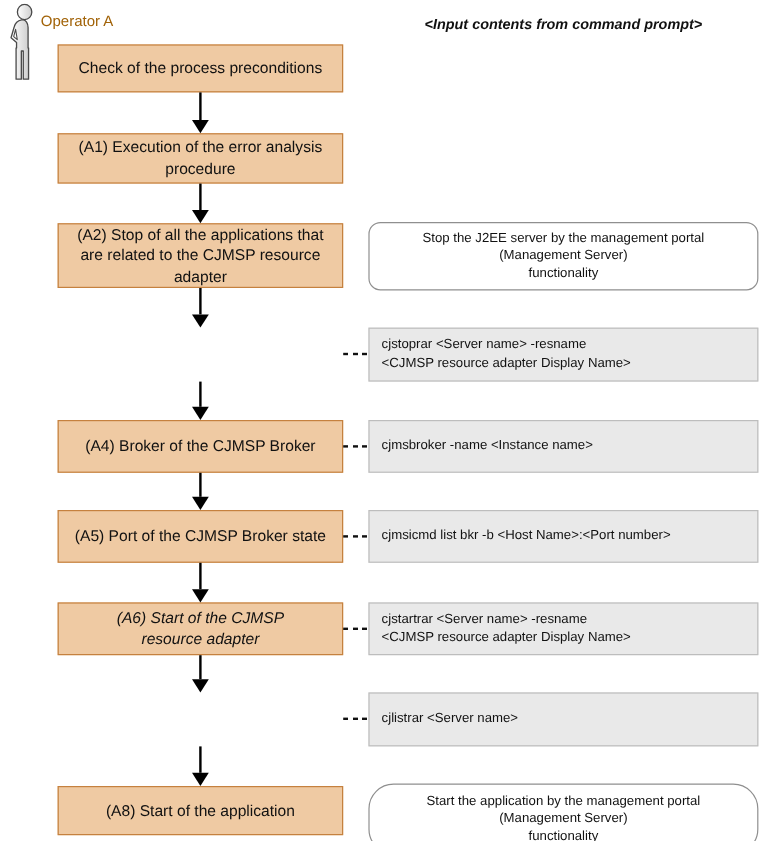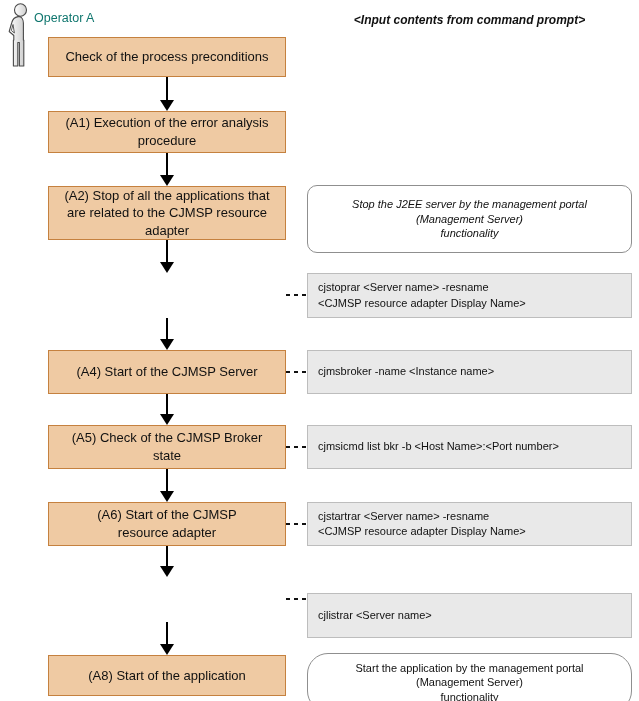--- a/index.html
+++ b/index.html
@@ -6,37 +6,37 @@
   .canvas{
     position:relative;
     width:639px;height:701px;
     background:#fff;
     font-family:"Liberation Sans", sans-serif;
     color:#111;
     overflow:hidden;
   }
   .operator-label{
     position:absolute;left:34px;top:11px;
-    font-size:12.5px;color:#0f766e;white-space:nowrap;
+    font-size:12.5px;color:#a16207;white-space:nowrap;
   }
   .right-title{
     position:absolute;left:307px;top:13px;width:325px;
     text-align:center;font-size:12px;font-weight:bold;font-style:italic;
     white-space:nowrap;
   }
   .person{position:absolute;left:6px;top:3px;width:28px;height:68px;}
   .step{
     position:absolute;left:48px;width:238px;
     background:#EFCAA3;border:1px solid #C5813F;
     box-sizing:border-box;
     display:flex;align-items:center;justify-content:center;
     text-align:center;font-size:13px;line-height:1.35;
     padding:2px 8px;
   }
-  .step .narrow{display:inline-block;max-width:190px;}
+  .step .narrow{display:inline-block;max-width:190px;font-style:italic;}
   .arrow{
     position:absolute;left:160px;width:14px;
     display:flex;flex-direction:column;align-items:center;
   }
   .arrow .shaft{width:1.6px;flex:1;background:#000;}
   .arrow .head{
     width:0;height:0;flex:0 0 auto;
     border-left:7px solid transparent;border-right:7px solid transparent;
     border-top:11px solid #000;
   }
@@ -88,24 +88,24 @@
   <div class="step" style="top:37px;height:40px;">
       <span>Check of the process preconditions</span>
     </div>
   <div class="step" style="top:111px;height:42px;">
       <span>(A1) Execution of the error analysis procedure</span>
     </div>
   <div class="step" style="top:186px;height:54px;">
       <span>(A2) Stop of all the applications that are related to the CJMSP resource adapter</span>
     </div>
   <div class="step" style="top:350px;height:44px;">
-      <span>(A4) Start of the CJMSP Server</span>
+      <span>(A4) Broker of the CJMSP Broker</span>
     </div>
   <div class="step" style="top:425px;height:44px;">
-      <span>(A5) Check of the CJMSP Broker state</span>
+      <span>(A5) Port of the CJMSP Broker state</span>
     </div>
   <div class="step" style="top:502px;height:44px;">
       <span class="narrow">(A6) Start of the CJMSP resource adapter</span>
     </div>
   <div class="step" style="top:655px;height:41px;">
       <span>(A8) Start of the application</span>
     </div>
 
   <div class="arrow" style="top:77px;height:34px;">
       <span class="shaft"></span>
@@ -139,21 +139,21 @@
       <span class="shaft"></span>
       <span class="head"></span>
     </div>
 
   <div class="dash-connector" style="top:294px;"></div>
   <div class="dash-connector" style="top:371px;"></div>
   <div class="dash-connector" style="top:446px;"></div>
   <div class="dash-connector" style="top:523px;"></div>
   <div class="dash-connector" style="top:598px;"></div>
 
-  <div class="note portal" style="top:185px;height:68px;font-style:italic;">
+  <div class="note portal" style="top:185px;height:57px;">
     <div>Stop the J2EE server by the management portal</div>
     <div>(Management Server)</div>
     <div>functionality</div>
   </div>
   <div class="note portal" style="top:653px;height:59px;border-radius:21px;">
     <div>Start the application by the management portal</div>
     <div>(Management Server)</div>
     <div>functionality</div>
   </div>
 
@@ -164,17 +164,17 @@
   <div class="note command" style="top:350px;height:44px;">
     <div>cjmsbroker -name &lt;Instance name&gt;</div>
   </div>
   <div class="note command" style="top:425px;height:44px;">
     <div>cjmsicmd list bkr -b &lt;Host Name&gt;:&lt;Port number&gt;</div>
   </div>
   <div class="note command" style="top:502px;height:44px;">
     <div>cjstartrar &lt;Server name&gt; -resname</div>
     <div>&lt;CJMSP resource adapter Display Name&gt;</div>
   </div>
-  <div class="note command" style="top:577px;height:45px;margin-top:16px;">
+  <div class="note command" style="top:577px;height:45px;">
     <div>cjlistrar &lt;Server name&gt;</div>
   </div>
 
 </div>
 
 </body></html>

